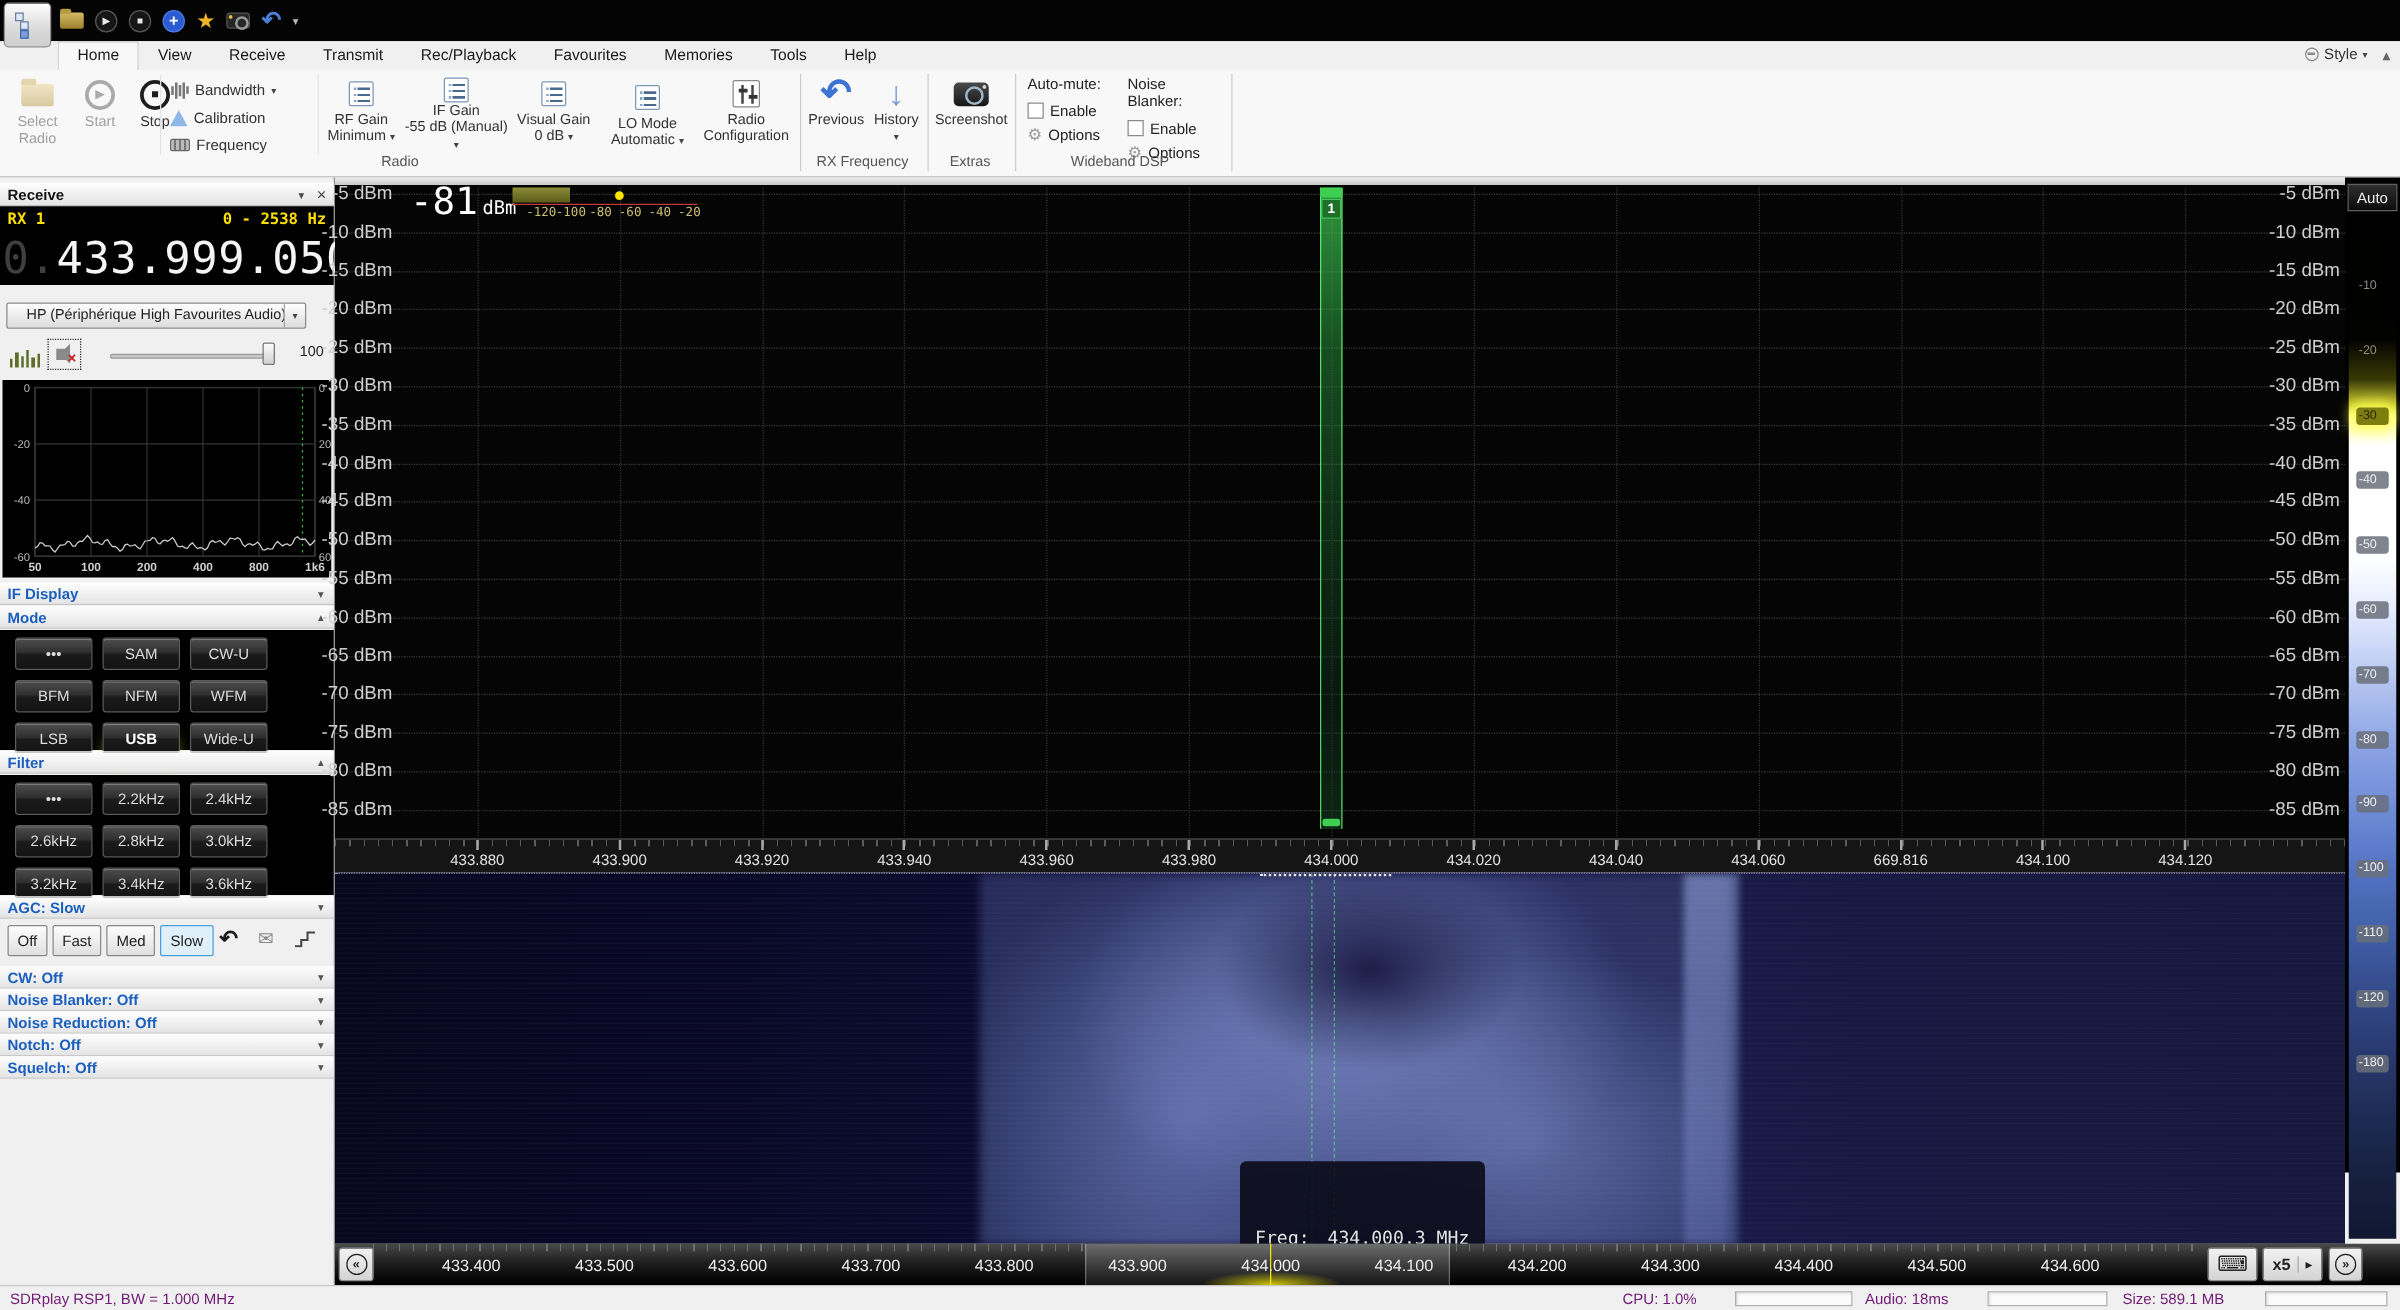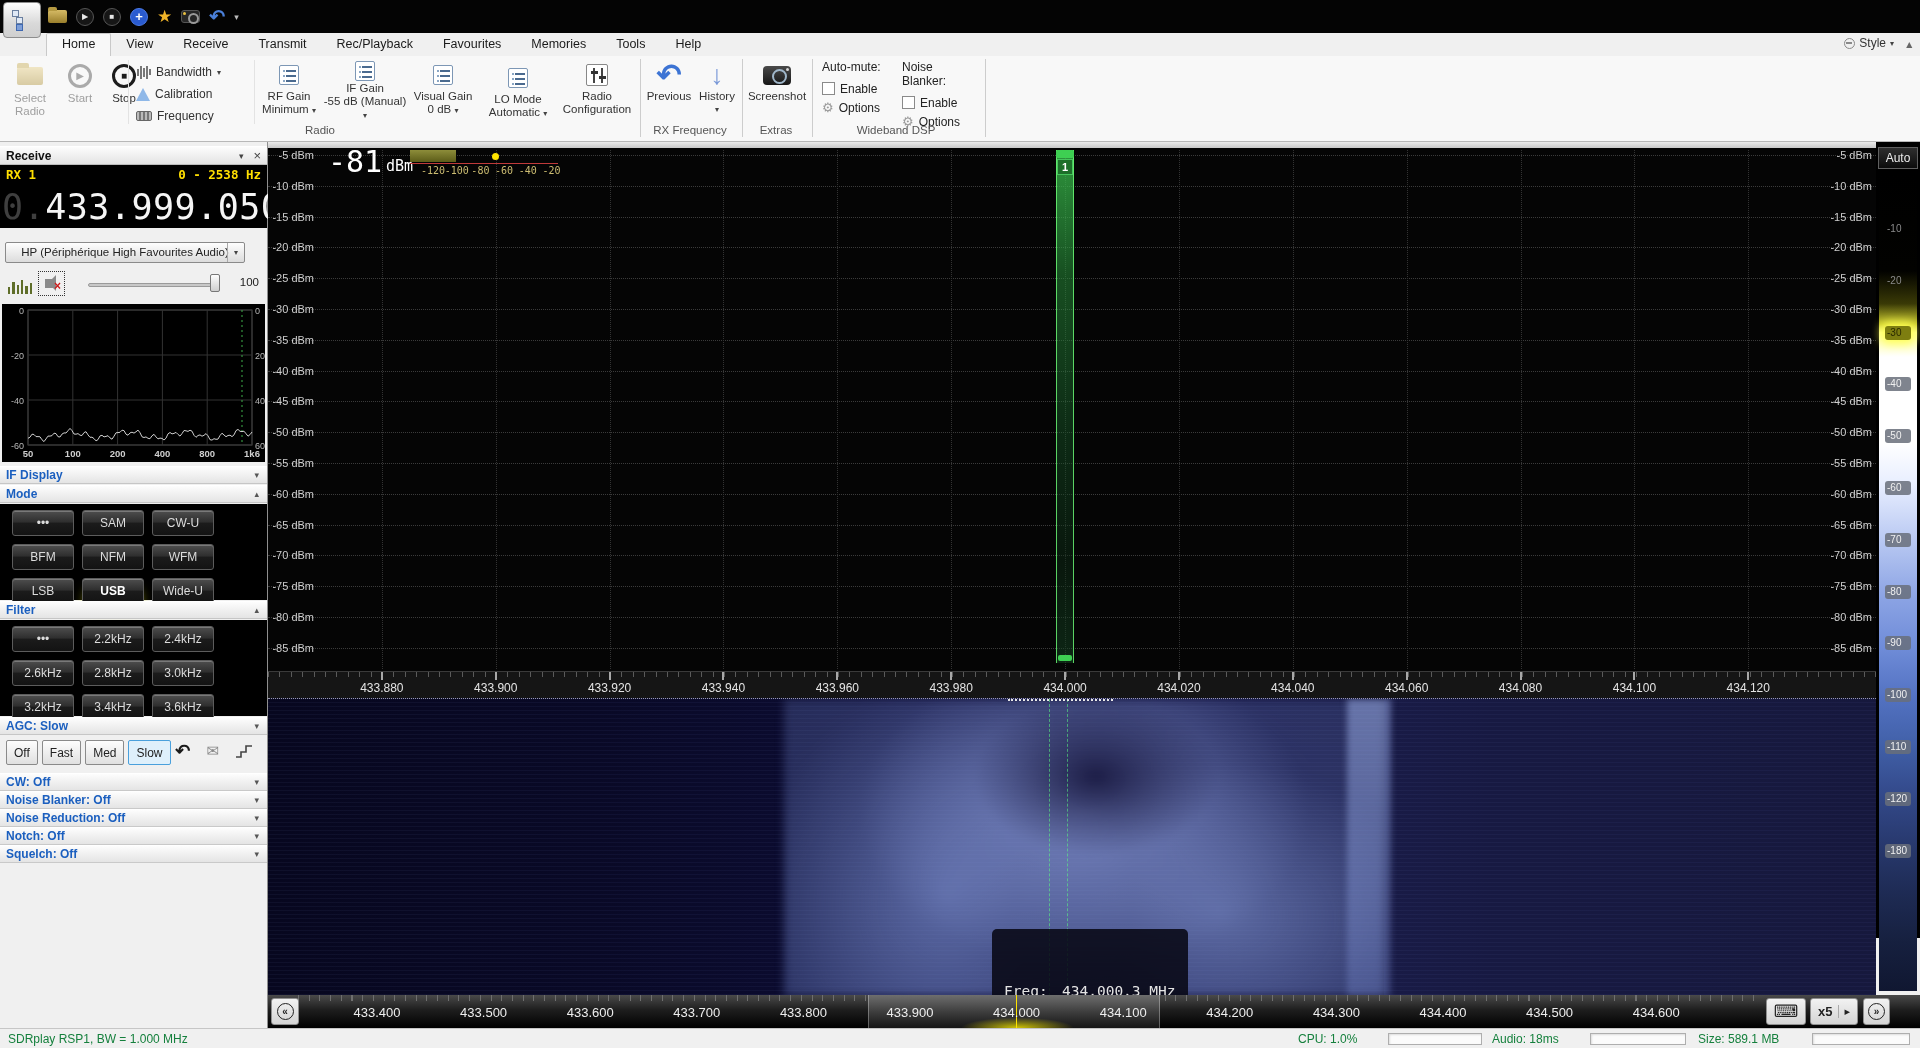--- a/index.html
+++ b/index.html
@@ -162,21 +162,21 @@
   #splitter { position:absolute; left:268px; top:142px; width:1652px; height:6px;
     background:linear-gradient(180deg,#ececec,#c9c9c9); }
   #spec-bg { position:absolute; left:268px; top:148px; width:1608px; height:523px; background:#050505; }
   #spec-plot { position:absolute; left:268px; top:148px; width:1560px; height:523px; }
   #grid-layer { position:absolute; left:268px; top:148px; width:1608px; height:523px; }
   .hgrid { position:absolute; left:0; width:100%; height:0; border-top:1px dotted #3b3b3b; }
   .vgrid { position:absolute; top:2px; height:519px; width:0; border-left:1px dotted #333; }
   .db-col { position:absolute; top:148px; height:523px; }
   #db-left { left:270px; width:44px; }
   #db-right { left:1824px; width:48px; }
-  .db-label { position:absolute; right:0; height:14px; font-size:11px; color:#cfcfcf; line-height:14px; white-space:nowrap; }
+  .db-label { position:absolute; right:0; height:14px; font-size:15px; color:#cfcfcf; line-height:14px; white-space:nowrap; }
   #meter { position:absolute; left:268px; top:148px; width:480px; height:40px; font-family:"DejaVu Sans Mono",monospace; }
   #meter-val { position:absolute; left:60px; top:-4px; font-size:30px; color:#fff; }
   #meter-unit { position:absolute; left:118px; top:9px; font-size:15px; color:#fff; }
   #smeter-bar { position:absolute; left:142px; top:2px; width:46px; height:12px;
     background:linear-gradient(180deg,#8d8d3a,#5c5c18); }
   #smeter-dot { position:absolute; left:224px; top:5px; width:7px; height:7px; border-radius:50%; background:#ffe400; }
   #smeter-line { position:absolute; left:142px; top:15px; width:148px; height:1px; background:#c03a3a; }
   .sm-label { position:absolute; top:17px; width:28px; text-align:center; font-size:10px; color:#cdbd72; }
   #rx-band { position:absolute; top:150px; width:18px; height:513px;
     border-left:1px solid rgba(110,255,120,.8); border-right:1px solid rgba(110,255,120,.8);
@@ -247,21 +247,21 @@
   #nav-left-btn { left:3px; top:3px; width:28px; height:27px; }
   #nav-kb-btn { left:1498px; top:3px; width:40px; height:27px; font-size:17px; }
   #nav-zoom-btn { left:1542px; top:3px; width:48px; height:27px; font-size:13px; font-weight:bold; gap:6px; }
   #nav-zoom-btn .arr { font-weight:normal; font-size:11px; border-left:1px solid #aaa; padding-left:5px; }
   #nav-right-btn { left:1595px; top:3px; width:27px; height:27px; }
   .circ { width:17px; height:17px; border-radius:50%; border:1.5px solid #222; font-size:10px; font-weight:bold;
     display:flex; align-items:center; justify-content:center; }
 
   
   #statusbar { position:absolute; left:0; top:1028px; width:1920px; height:20px; background:#f0f0f0;
-    border-top:1px solid #c6c6c6; font-size:12px; color:#15803d; }
+    border-top:1px solid #c6c6c6; font-size:12px; color:#701a75; }
   #sb-device { position:absolute; left:8px; top:3px; }
   .sb-text { position:absolute; top:3px; }
   .sb-bar { position:absolute; top:4px; height:12px; background:#fbfbfb; border:1px solid #aeaeae;
     box-shadow:inset 1px 1px 2px rgba(0,0,0,.12); }
   .sb-fill { height:100%; background:#1ea32a; }
 </style>
 </head>
 <body>
 
 <div id="titlebar">
@@ -692,21 +692,21 @@
     <div class="ax-label" style="left: 648.212px;">433.980</div>
     <div class="ax-tick" style="left: 796.08px;"></div>
     <div class="ax-label" style="left: 762.08px;">434.000</div>
     <div class="ax-tick" style="left: 909.949px;"></div>
     <div class="ax-label" style="left: 875.949px;">434.020</div>
     <div class="ax-tick" style="left: 1023.82px;"></div>
     <div class="ax-label" style="left: 989.818px;">434.040</div>
     <div class="ax-tick" style="left: 1137.69px;"></div>
     <div class="ax-label" style="left: 1103.69px;">434.060</div>
     <div class="ax-tick" style="left: 1251.55px;"></div>
-    <div class="ax-label" style="left: 1217.55px;">434.080</div>
+    <div class="ax-label" style="left: 1217.55px;">669.816</div>
     <div class="ax-tick" style="left: 1365.42px;"></div>
     <div class="ax-label" style="left: 1331.42px;">434.100</div>
     <div class="ax-tick" style="left: 1479.29px;"></div>
     <div class="ax-label" style="left: 1445.29px;">434.120</div>
   </div>
 
 <div id="waterfall">
   <div id="wf-image"></div>
   <div id="wf-streak"></div>
   <div id="wf-right"></div>

